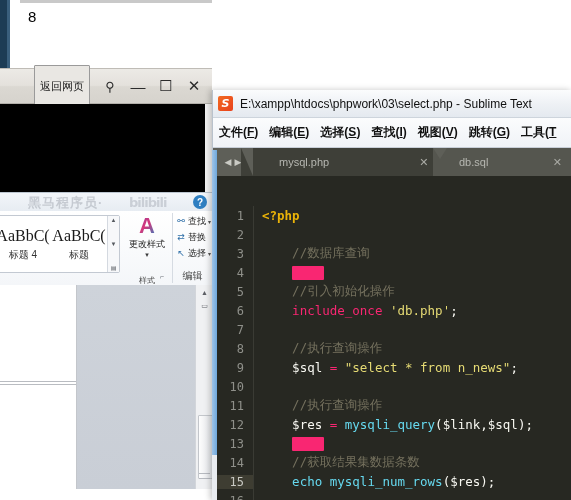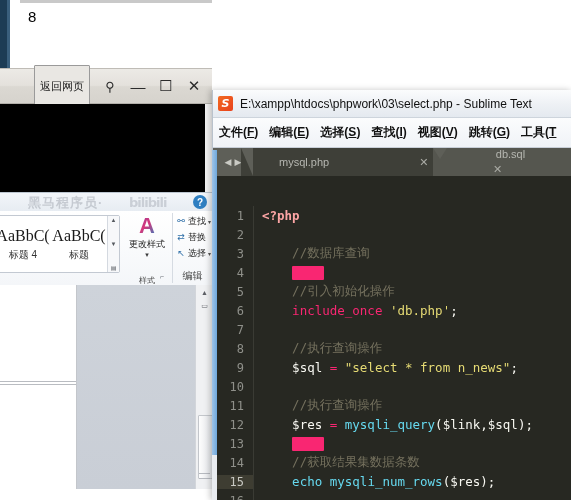--- a/index.html
+++ b/index.html
@@ -192,21 +192,21 @@
   }
   #st-navarrows{
     width:40px;height:28px;background:#5e5f58;display:flex;align-items:center;
     justify-content:center;gap:3px;color:#c9cac4;font-size:9px;flex:0 0 40px;
   }
   .st-tab{
     height:28px;box-sizing:border-box;display:flex;align-items:center;
     position:relative;color:#b6b7b1;font-size:11px;
   }
   .st-tab.active{background:#3e3f38;}
-  .st-tab.inactive{background:#55564f;flex-direction:column;}
+  .st-tab.inactive{background:#55564f;}
   .st-tab .tab-label{padding-left:26px;padding-right:10px;white-space:nowrap;}
   .st-tab .tab-close{font-size:11px;color:#a9aaa4;padding-right:10px;}
   .tab-skew-l{
     position:absolute;left:-12px;top:0;width:0;height:0;
     border-style:solid;border-width:28px 0 0 12px;
   }
   .st-tab.active .tab-skew-l{border-color:transparent transparent transparent #3e3f38;}
   .tab-notch{
     position:absolute;left:0;top:0;width:0;height:0;
     border-style:solid;border-width:11px 7px 0 7px;
@@ -232,21 +232,21 @@
     color:#8f908a;font-size:12px;
   }
   .code-line.curline .gutter{background:#3e3d32;color:#c8c8c2;}
   .codetext{padding-left:9px;white-space:pre;color:#f8f8f2;}
   .c-comment{color:#75715e;}
   .c-kw{color:#f92672;}
   .c-str{color:#e6db74;}
   .c-fn{color:#66d9ef;}
   .c-op{color:#f92672;}
   .c-var{color:#f8f8f2;}
-  .c-tag{color:#fca5a5;font-weight:bold;}
+  .c-tag{color:#eab308;font-weight:bold;}
   .pink-block{
     display:inline-block;width:32px;height:14px;background:#f92672;
     vertical-align:middle;border-radius:1px;
   }
   .fold-rail{
     position:absolute;left:40px;top:0;width:1px;height:19px;background:#3a3b34;
   }
 </style>
 </head>
 <body>

